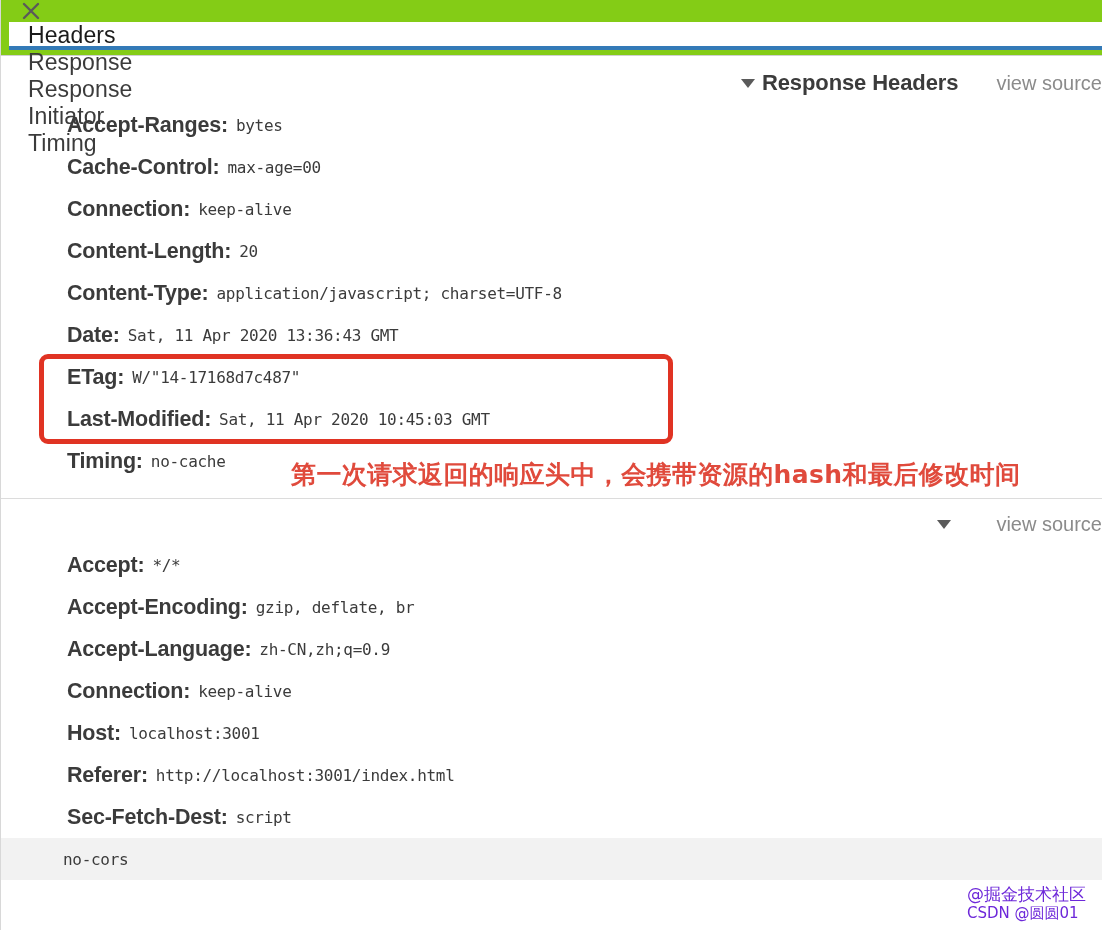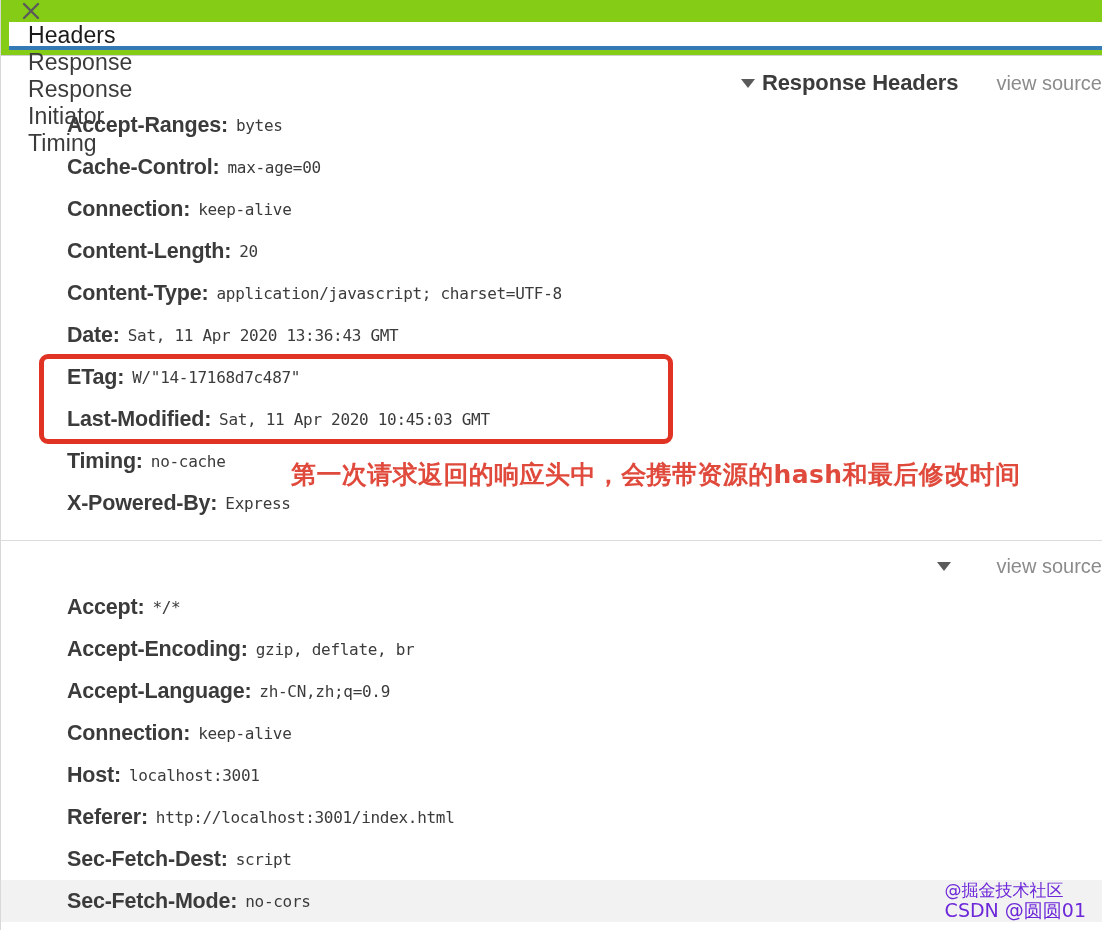--- a/index.html
+++ b/index.html
@@ -161,21 +161,21 @@
     right: 16px;
     bottom: 8px;
     text-align: left;
     color: #6d28d9;
     z-index: 7;
     pointer-events: none;
     line-height: 1.15;
     font-family: "DejaVu Sans", sans-serif;
   }
   .wm-top { font-size: 17px; }
-  .wm-bot { font-size: 19px; }
+  .wm-bot { font-size: 15px; }
 </style>
 </head>
 <body>
 
 <div class="panel">
 
   <div class="tabbar">
     <div class="close-btn">
       <svg width="22" height="22" viewBox="0 0 22 22" aria-hidden="true">
         <path d="M4 4 L18 18 M18 4 L4 18" stroke="#5a5a5a" stroke-width="2.4" stroke-linecap="round" fill="none"></path>
@@ -234,24 +234,20 @@
       <span class="hval">W/"14-17168d7c487"</span>
     </div>
     <div class="hrow">
       <span class="hname">Last-Modified:</span>
       <span class="hval">Sat, 11 Apr 2020 10:45:03 GMT</span>
     </div>
     <div class="hrow">
       <span class="hname">Timing:</span>
       <span class="hval">no-cache</span>
     </div>
-    <div class="hrow">
-      <span class="hname">X-Powered-By:</span>
-      <span class="hval">Express</span>
-    </div>
   </div>
 
   <div class="divider"></div>
 
   <div class="section-head">
     <span class="twisty"></span>
     <span class="view-source">view source</span>
   </div>
 
   <div class="rows">
@@ -277,21 +273,20 @@
     </div>
     <div class="hrow">
       <span class="hname">Referer:</span>
       <span class="hval">http://localhost:3001/index.html</span>
     </div>
     <div class="hrow">
       <span class="hname">Sec-Fetch-Dest:</span>
       <span class="hval">script</span>
     </div>
     <div class="hrow shaded">
-      <span class="hname">Sec-Fetch-Mode:</span>
       <span class="hval">no-cors</span>
     </div>
   </div>
 
   <div class="redbox"></div>
 
   <div class="annotation">第一次请求返回的响应头中，会携带资源的hash和最后修改时间</div>
 
   <div class="watermark">
     <div class="wm-top">@掘金技术社区</div>

